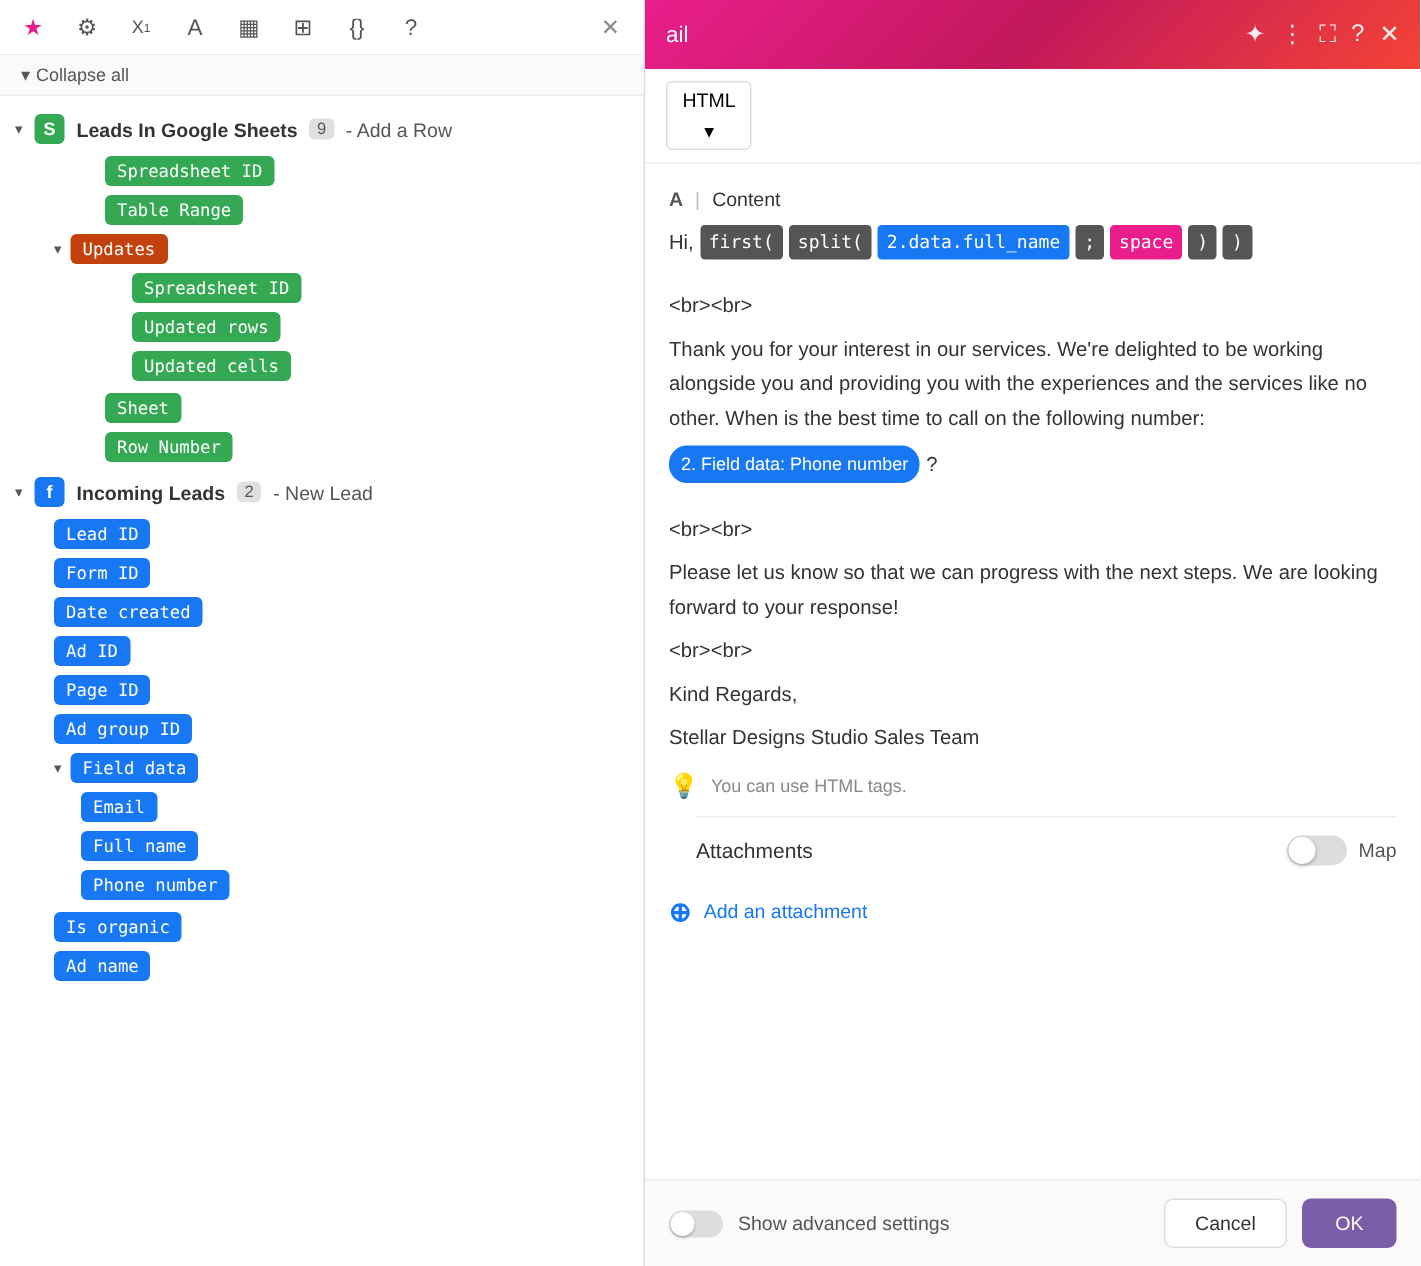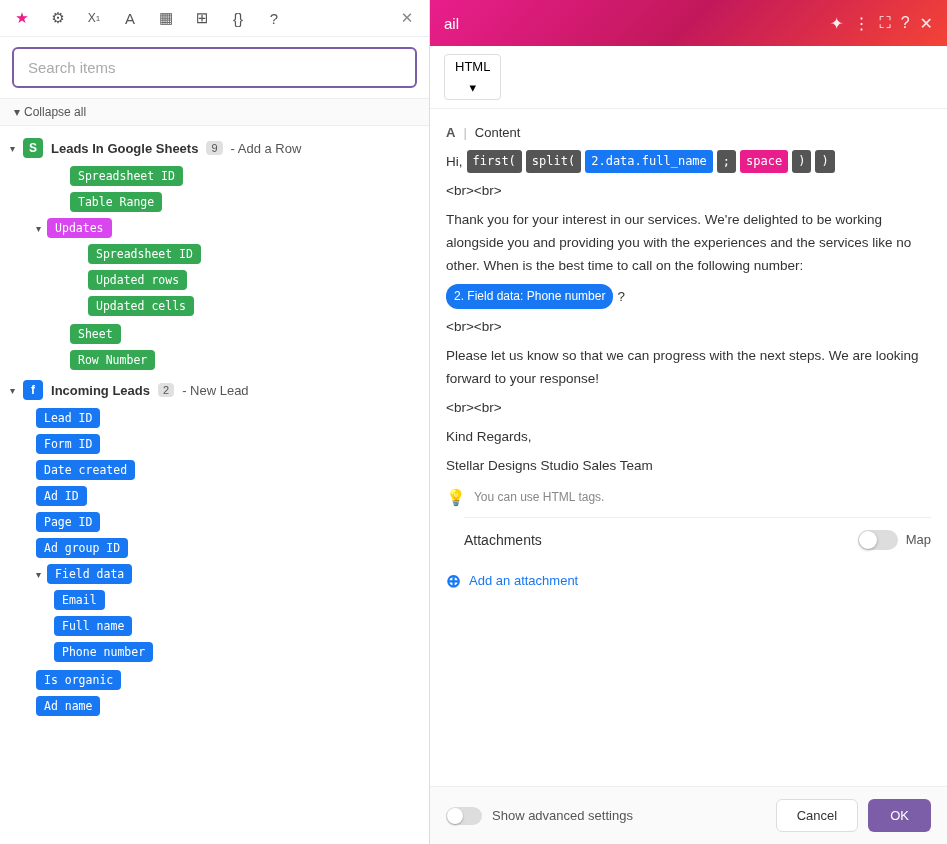--- a/index.html
+++ b/index.html
@@ -121,21 +121,21 @@
       cursor: pointer;
     }
     .sub-tag {
       display: inline-block;
       padding: 3px 8px;
       border-radius: 4px;
       font-size: 11.5px;
       font-family: monospace;
       cursor: pointer;
     }
-    .sub-tag.green { background: #d946ef; color: #fff; }
+    .sub-tag.green { background: #c2410c; color: #fff; }
     .sub-tag.blue { background: #1877f2; color: #fff; }
 
     
     .right-panel {
       flex: 1;
       display: flex;
       flex-direction: column;
       background: #fff;
       height: 844px;
       overflow: hidden;
@@ -187,21 +187,21 @@
     .content-sep { color: #bbb; }
 
     .email-body {
       font-size: 13.5px;
       line-height: 1.6;
       color: #333;
     }
 
     .email-line {
       display: flex; flex-wrap: wrap; align-items: center; gap: 4px;
-      margin-bottom: 7px;
+      margin-bottom: 20px;
     }
 
     .code-chip {
       display: inline-block;
       background: #555;
       color: #fff;
       font-family: monospace;
       font-size: 12px;
       padding: 2px 6px;
       border-radius: 3px;
@@ -297,23 +297,20 @@
     <span class="toolbar-icon">⚙</span>
     <span class="toolbar-icon" style="font-size:12px">X<sup style="font-size:8px">1</sup></span>
     <span class="toolbar-icon">A</span>
     <span class="toolbar-icon">▦</span>
     <span class="toolbar-icon">⊞</span>
     <span class="toolbar-icon">{}</span>
     <span class="toolbar-icon">?</span>
     <span class="toolbar-icon close">✕</span>
   </div>
 
-  <div class="search-box-wrap">
-    <input class="search-box" type="text" placeholder="Search items" style="">
-  </div>
 
   <div class="collapse-bar">
     <span>▾</span>
     <span>Collapse all</span>
   </div>
 
   <div class="items-tree">
 
     <div class="tree-group">
       <div class="tree-group-header">

